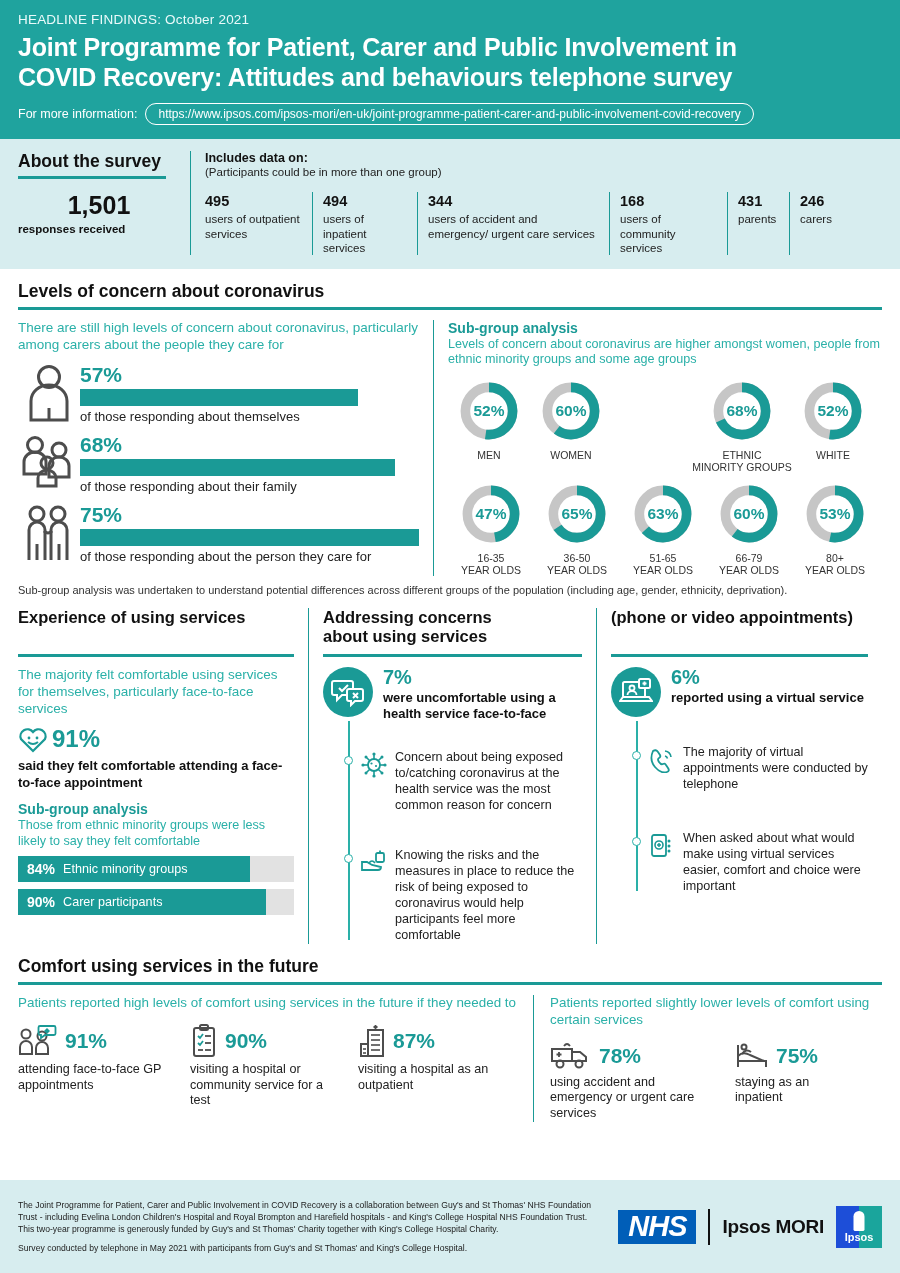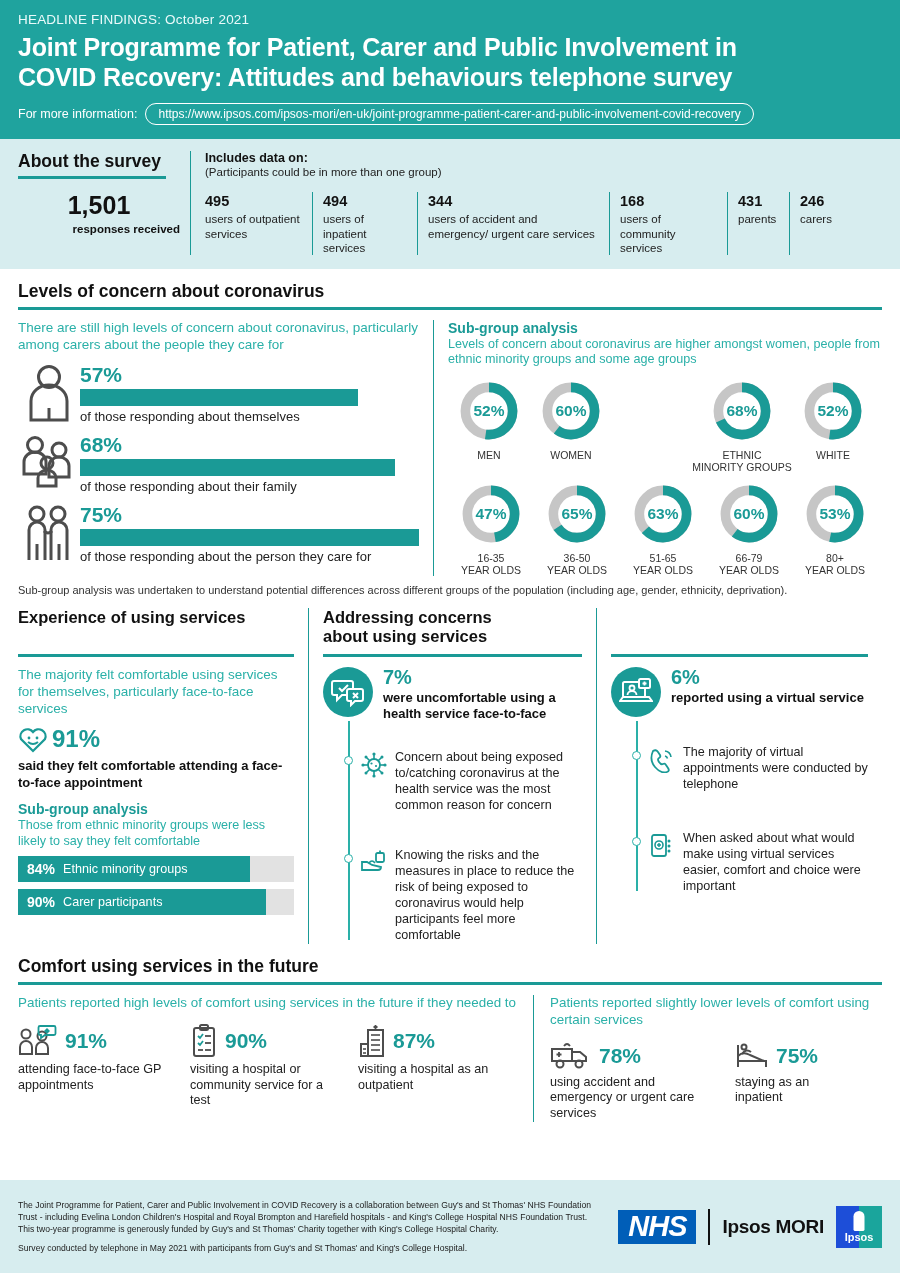--- a/index.html
+++ b/index.html
@@ -30,21 +30,21 @@
 
   
   .about {
     background:#d7edef; padding:12px 18px 14px 18px;
     display:flex; align-items:flex-start;
   }
   .about-left { width:172px; flex:none; padding-right:10px; }
   .about-title { font-size:17.5px; font-weight:bold; color:#111; }
   .about-rule { height:3px; background:#1a9a96; width:148px; margin:4px 0 12px 0; }
   .big-n { font-size:25px; font-weight:bold; text-align:center; color:#111; }
-  .big-n-sub { font-size:11.5px; font-weight:bold; text-align:right; color:#111; margin-top:3px;}
+  .big-n-sub { font-size:11.5px; font-weight:bold; text-align:left; color:#111; margin-top:3px;}
   .about-right { flex:1; border-left:1.4px solid #1a9a96; padding-left:14px; }
   .incl-t { font-size:12.5px; font-weight:bold; color:#111; }
   .incl-s { font-size:11.5px; color:#222; margin-top:1px; }
   .grp-row { display:flex; margin-top:14px; }
   .grp {
     padding:0 10px; font-size:11.5px; line-height:1.25; color:#222;
   }
   .grp + .grp { border-left:1.4px solid #1a9a96; }
   .grp:first-child { padding-left:0; }
   .grp b { display:block; font-size:14.5px; color:#111; margin-bottom:2px; }
@@ -512,20 +512,21 @@
               <path d="M9 13 q3 -4 6 0" fill="none" stroke="#1a9a96" stroke-width="1.6"></path>
             </svg>
           </div>
           <div class="tl-txt">Knowing the risks and the measures in place to reduce the risk of being exposed to coronavirus would help participants feel more comfortable</div>
         </div>
       </div>
     </div>
 
     <div class="mcol c3">
       <div class="mcol-h">
+        <div>(phone or video appointments)</div>
       </div>
       <div class="mcol-rule"></div>
 
       <div class="tl">
         <div class="tl-line"></div>
         <div class="tl-head">
           <div class="circ">
             <svg width="34" height="28" viewBox="0 0 34 28">
               <rect x="4" y="4" width="22" height="15" rx="1.5" fill="none" stroke="#fff" stroke-width="2"></rect>
               <path d="M1 23 h32 l-3 -4 h-26 z" fill="none" stroke="#fff" stroke-width="2"></path>

